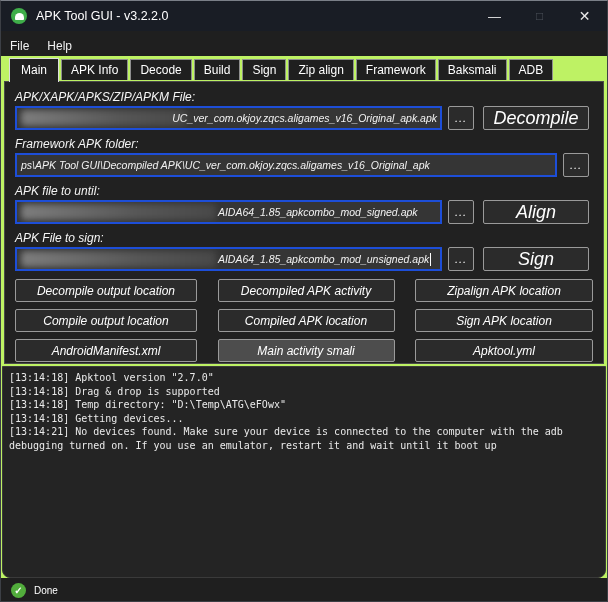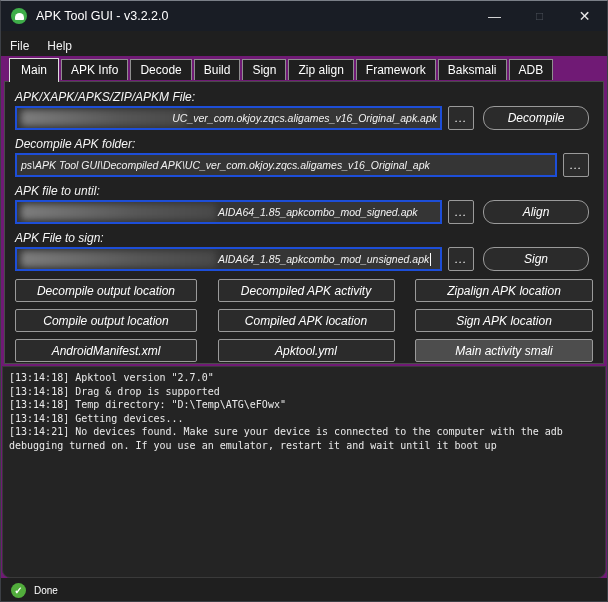--- a/index.html
+++ b/index.html
@@ -1,18 +1,18 @@
 <!DOCTYPE html>
 <html><head>
 <meta charset="utf-8">
 <style>
   * { margin:0; padding:0; box-sizing:border-box; }
   html,body { background:#101010; font-family:"Liberation Sans", sans-serif; }
   .window {
-    width:608px; height:602px; overflow:hidden; background:#701a75;
+    width:608px; height:602px; overflow:hidden; background:#bef264;
     border:1px solid #3c3f45; border-top-color:#7a7f87; position:relative;
   }
   
   .titlebar { height:30px; background:#191d25; display:flex; align-items:center; padding-left:10px; }
   .app-icon { width:16px; height:16px; border-radius:50%; background:#3fae4a; display:flex; align-items:flex-end; justify-content:center; }
   .app-icon .head { width:9px; height:7px; background:#ffffff; border-radius:5px 5px 1px 1px; margin-bottom:4px; }
   .title-text { color:#ffffff; font-size:12.5px; margin-left:9px; }
   .win-controls { margin-left:auto; display:flex; height:100%; }
   .win-btn { width:45px; height:100%; display:flex; align-items:center; justify-content:center; color:#e8e8e8; font-size:13px; }
   .win-btn.maximize { color:#4d525b; font-size:12px; }
@@ -37,21 +37,21 @@
   .mask.m3 { width:46%; }
   .val { position:absolute; top:0; bottom:0; display:flex; align-items:center;
          color:#f2f2f2; font-size:10.5px; white-space:pre; }
   .val.right { right:3px; }
   .val.mid { left:47.5%; }
   .val.left { left:4px; }
   .caret { width:1px; height:13px; background:#ffffff; margin-left:1px; }
   .btn { background:#2b2b2b; border:1px solid #9a9a9a; border-radius:2px; color:#ffffff;
          display:flex; align-items:center; justify-content:center; }
   .browse-btn { width:26px; margin-left:6px; font-size:11px; letter-spacing:1px; }
-  .action-btn { width:106px; margin-left:9px; font-size:12px;border-radius:11px; }
+  .action-btn { width:106px; margin-left:9px; font-size:18px; }
   .grid { margin:8px 10px 0 10px; display:grid; grid-template-columns:182px 177px 178px;
           justify-content:space-between; row-gap:7px; }
   .grid-btn { height:23px; font-size:12px; }
   .grid-btn.hovered { background:#4d4d4d; }
   
   .log { height:212px; margin:2px 1px 0 1px; background:#242424; border:1px solid #3a3a3a;
          border-radius:0 0 8px 8px; padding:4px 6px;
          font-family:"DejaVu Sans Mono", monospace; font-size:10px; line-height:13.5px;
          color:#eaeaea; overflow:hidden; }
   .log-line { white-space:pre-wrap; word-wrap:break-word; }
@@ -100,21 +100,21 @@
     <div class="field-label first">APK/XAPK/APKS/ZIP/APKM File:</div>
     <div class="field-row">
       <div class="field-input">
         <div class="mask m1"></div>
         <div class="val right">UC_ver_com.okjoy.zqcs.aligames_v16_Original_apk.apk</div>
       </div>
       <div class="btn browse-btn">...</div>
       <div class="btn action-btn">Decompile</div>
     </div>
 
-    <div class="field-label">Decompile APK folder:</div>
+    <div class="field-label">Framework APK folder:</div>
     <div class="field-row">
       <div class="field-input">
         <div class="val left">ps\APK Tool GUI\Decompiled APK\UC_ver_com.okjoy.zqcs.aligames_v16_Original_apk</div>
       </div>
       <div class="btn browse-btn">...</div>
     </div>
 
     <div class="field-label">APK file to until:</div>
     <div class="field-row">
       <div class="field-input">
@@ -136,22 +136,22 @@
     </div>
 
     <div class="grid">
       <div class="btn grid-btn">Decompile output location</div>
       <div class="btn grid-btn">Decompiled APK activity</div>
       <div class="btn grid-btn">Zipalign APK location</div>
       <div class="btn grid-btn">Compile output location</div>
       <div class="btn grid-btn">Compiled APK location</div>
       <div class="btn grid-btn">Sign APK location</div>
       <div class="btn grid-btn">AndroidManifest.xml</div>
+      <div class="btn grid-btn hovered">Main activity smali</div>
       <div class="btn grid-btn">Apktool.yml</div>
-      <div class="btn grid-btn hovered">Main activity smali</div>
     </div>
 
   </div>
 
   <div class="log">
     <div class="log-line">[13:14:18] Apktool version "2.7.0"</div>
     <div class="log-line">[13:14:18] Drag &amp; drop is supported</div>
     <div class="log-line">[13:14:18] Temp directory: "D:\Temp\ATG\eFOwx"</div>
     <div class="log-line">[13:14:18] Getting devices...</div>
     <div class="log-line">[13:14:21] No devices found. Make sure your device is connected to the computer with the adb debugging turned on. If you use an emulator, restart it and wait until it boot up</div>

